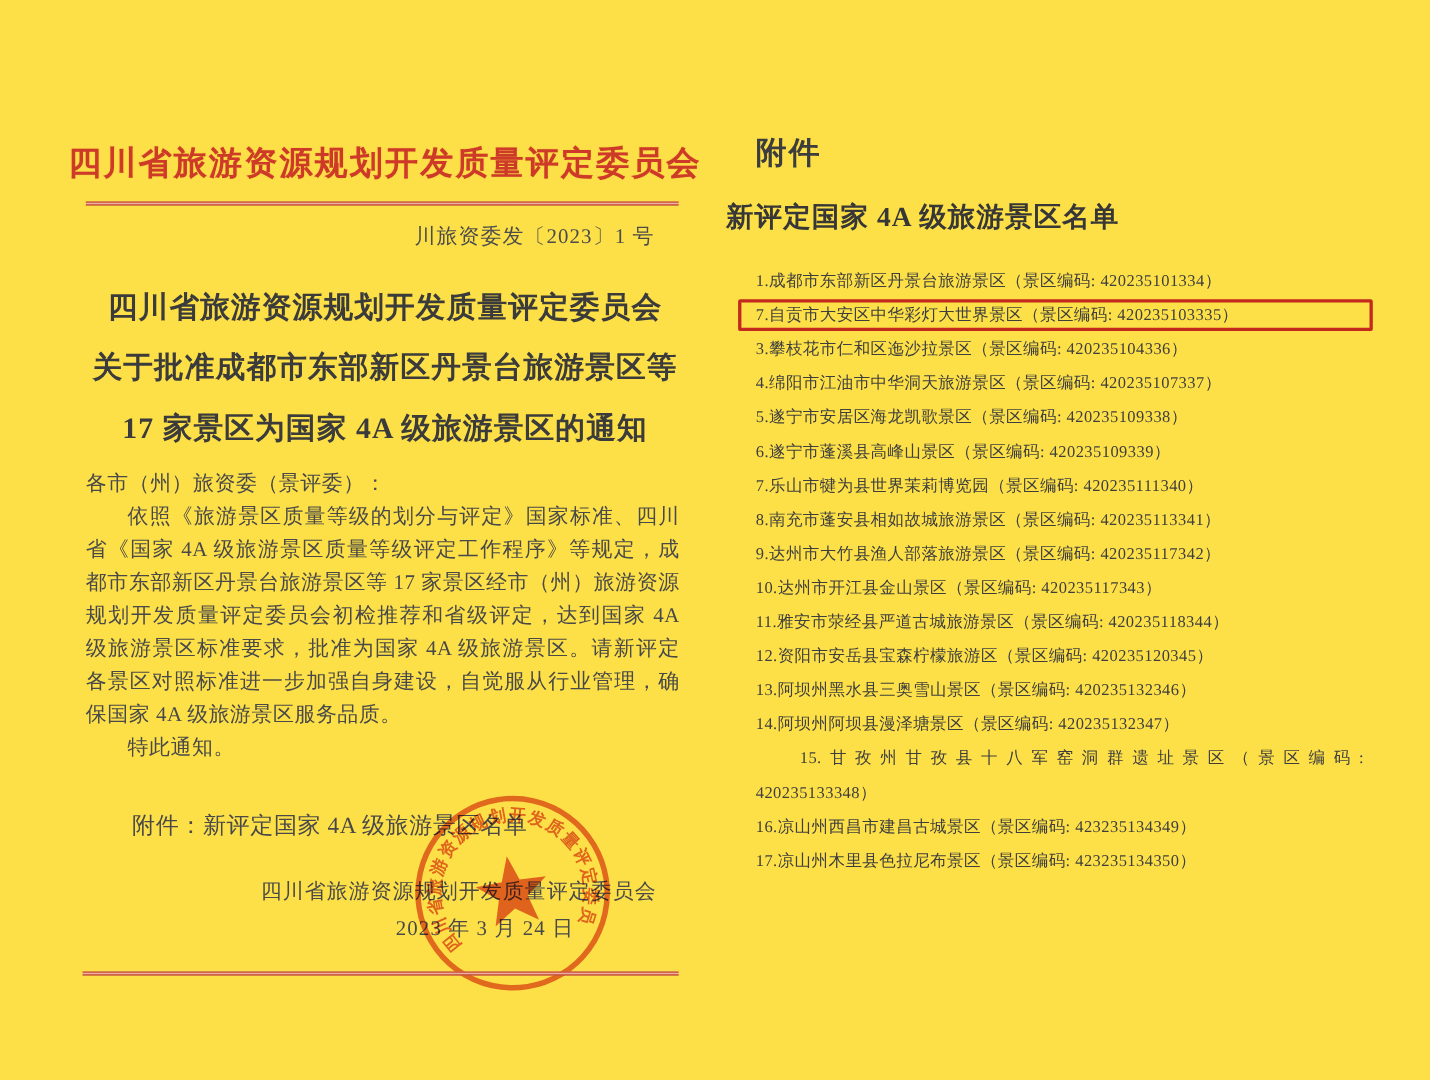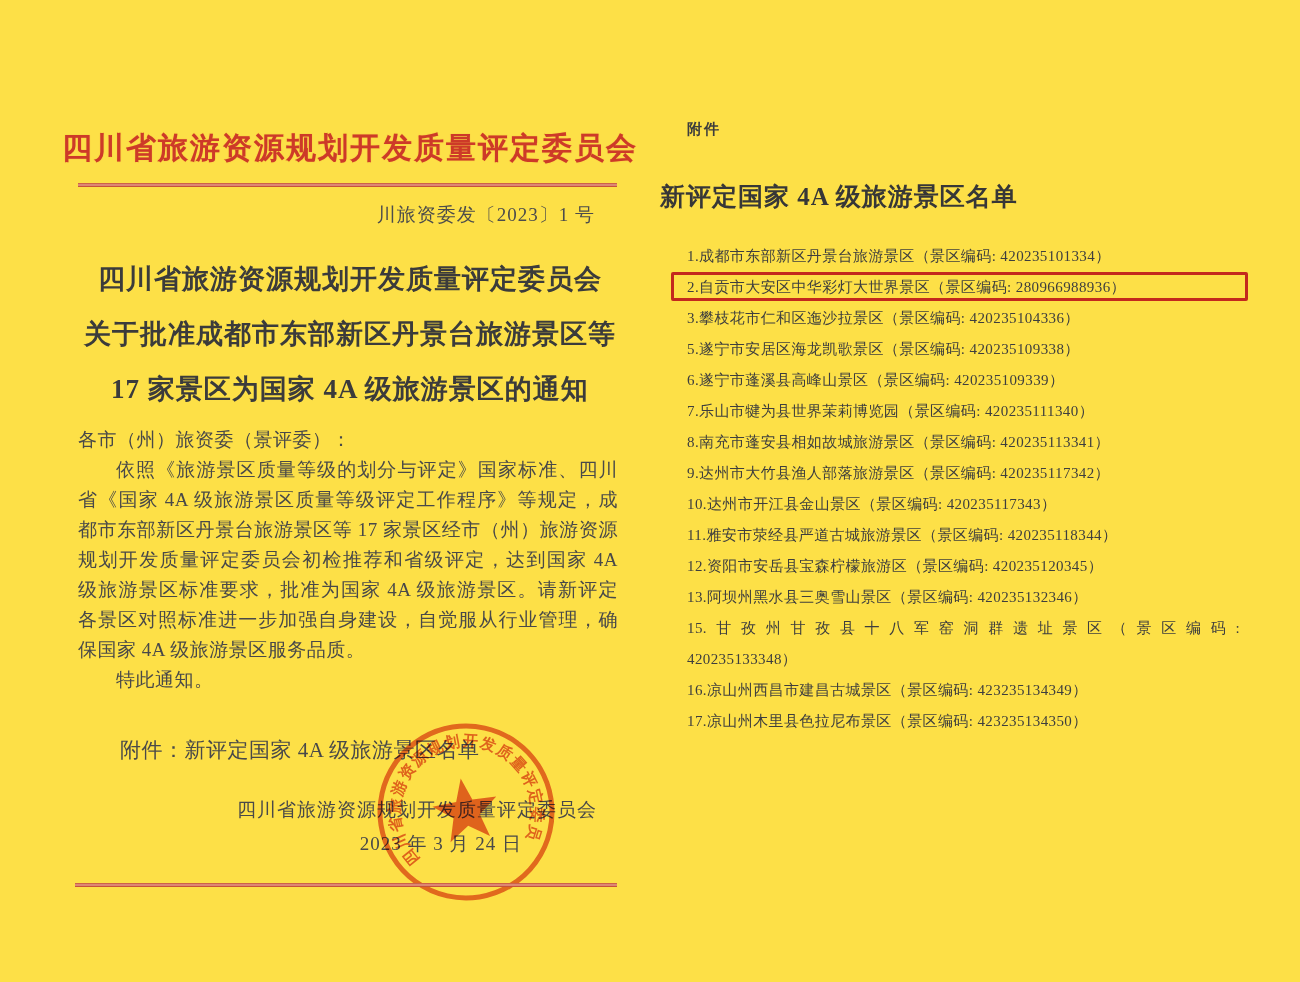--- a/index.html
+++ b/index.html
@@ -48,34 +48,34 @@
     position:absolute;top:831px;left:0;width:100%;box-sizing:border-box;
     padding-right:118px;text-align:right;font-size:19px;color:#494949;letter-spacing:1px;
   }
   .seal{
     position:absolute;left:310px;top:715px;width:192px;height:194px;
     transform:rotate(-9deg);mix-blend-mode:multiply;opacity:.92;pointer-events:none;
   }
 
   
   .attach-label{
-    position:absolute;top:120px;left:27px;font-size:15px;font-weight:bold;
+    position:absolute;top:120px;left:27px;font-size:28px;font-weight:bold;
     color:#3d3d3d;letter-spacing:2px;
   }
   .list-title{
     position:absolute;top:180px;left:0;width:100%;text-align:left;
     font-size:25px;font-weight:bold;color:#373737;letter-spacing:1px;
   }
   .scenic-list{
     position:absolute;top:241px;left:27px;width:553px;
     font-size:15px;color:#3e3e3e;letter-spacing:.4px;
   }
   .row{height:31px;line-height:31px;white-space:nowrap;}
   .row-wrap{height:62px;white-space:normal;}
-  .row-wrap .wrap-line1{display:block;height:31px;line-height:31px;text-align:justify;text-align-last:justify;}
+  .row-wrap .wrap-line1{display:block;height:31px;line-height:31px;text-align:justify;text-align-last:justify;margin-left:40px;}
   .row-wrap .wrap-line2{display:block;height:31px;line-height:31px;}
   .row-highlight{position:relative;}
   .highlight-frame{
     position:absolute;left:-16px;right:-8px;top:0px;bottom:2px;
     border:3px solid #c3291d;border-radius:2px;pointer-events:none;
   }
 </style>
 </head>
 <body>
 
@@ -123,34 +123,36 @@
   <div class="page page-right">
 
     <div class="attach-label">附件</div>
 
     <div class="list-title">新评定国家 4A 级旅游景区名单</div>
 
     <div class="scenic-list">
       <div class="row">1.成都市东部新区丹景台旅游景区（景区编码: 420235101334）</div>
 
       <div class="row row-highlight">
-        <span>2.自贡市大安区中华彩灯大世界景区（景区编码: 280966988936）</span>
+        <span>7.自贡市大安区中华彩灯大世界景区（景区编码: 420235103335）</span>
         <span class="highlight-frame"></span>
       </div>
 
       <div class="row">3.攀枝花市仁和区迤沙拉景区（景区编码: 420235104336）</div>
+      <div class="row">4.绵阳市江油市中华洞天旅游景区（景区编码: 420235107337）</div>
       <div class="row">5.遂宁市安居区海龙凯歌景区（景区编码: 420235109338）</div>
       <div class="row">6.遂宁市蓬溪县高峰山景区（景区编码: 420235109339）</div>
       <div class="row">7.乐山市犍为县世界茉莉博览园（景区编码: 420235111340）</div>
       <div class="row">8.南充市蓬安县相如故城旅游景区（景区编码: 420235113341）</div>
       <div class="row">9.达州市大竹县渔人部落旅游景区（景区编码: 420235117342）</div>
       <div class="row">10.达州市开江县金山景区（景区编码: 420235117343）</div>
       <div class="row">11.雅安市荥经县严道古城旅游景区（景区编码: 420235118344）</div>
       <div class="row">12.资阳市安岳县宝森柠檬旅游区（景区编码: 420235120345）</div>
       <div class="row">13.阿坝州黑水县三奥雪山景区（景区编码: 420235132346）</div>
+      <div class="row">14.阿坝州阿坝县漫泽塘景区（景区编码: 420235132347）</div>
 
       <div class="row row-wrap">
         <span class="wrap-line1">15.甘孜州甘孜县十八军窑洞群遗址景区（景区编码:</span>
         <span class="wrap-line2">420235133348）</span>
       </div>
 
       <div class="row">16.凉山州西昌市建昌古城景区（景区编码: 423235134349）</div>
       <div class="row">17.凉山州木里县色拉尼布景区（景区编码: 423235134350）</div>
     </div>
   </div>

